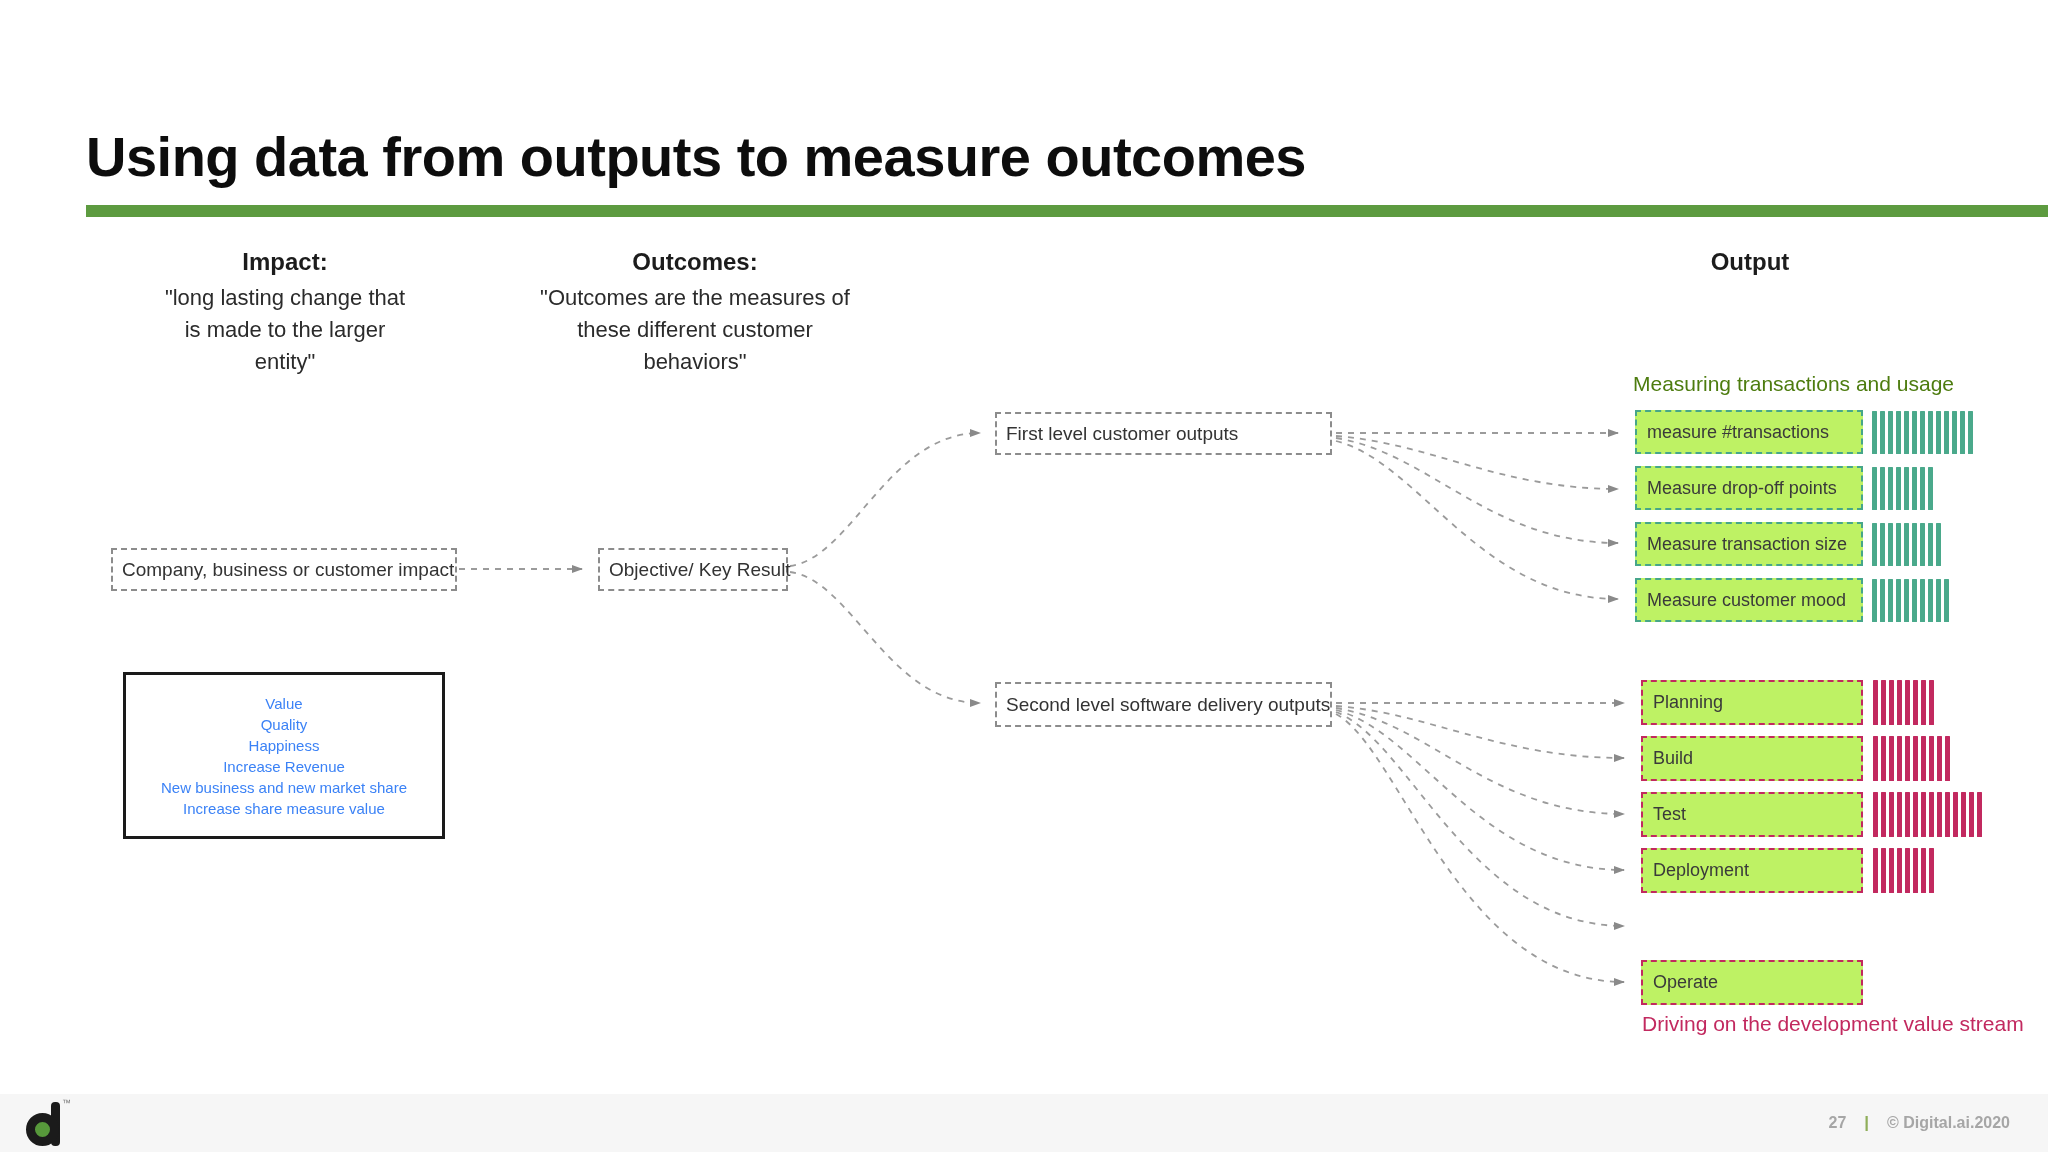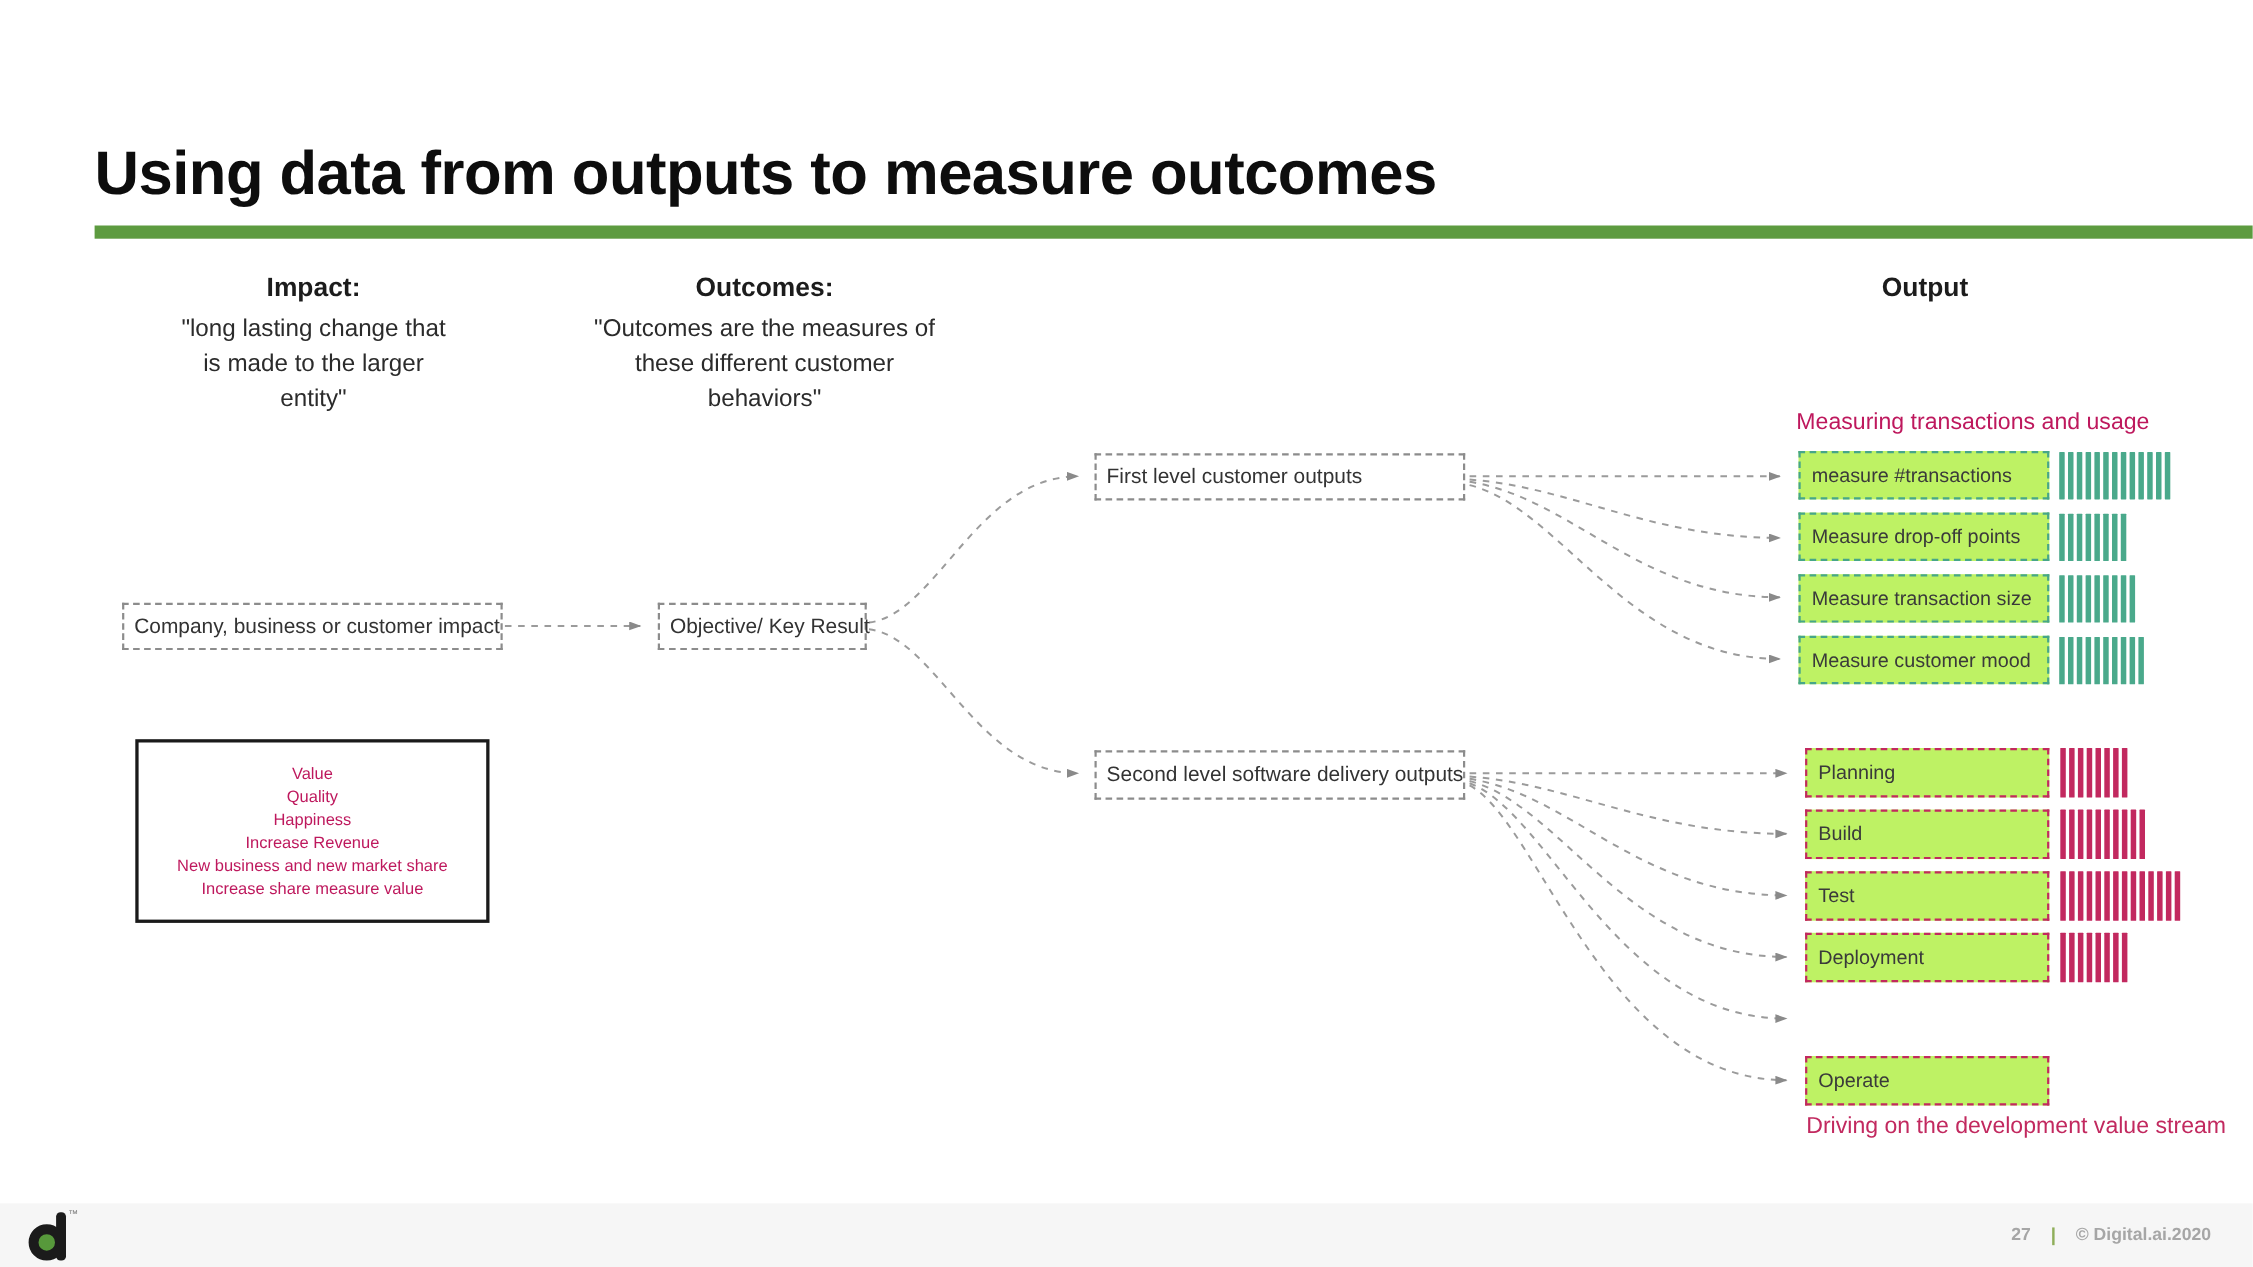--- a/index.html
+++ b/index.html
@@ -28,29 +28,29 @@
     position:absolute;box-sizing:border-box;display:flex;align-items:center;
     padding-left:10px;font-size:18px;color:#3a3a3a;background:#bef264;white-space:nowrap;
   }
   .teal-border{border:2px dashed #46a689;}
   .pink-border{border:2px dashed #c2295f;}
   .bars{position:absolute;display:flex;gap:3px;}
   .bars .bar{width:5px;border-radius:0.5px;}
   .teal-bars .bar{background:#4aa98b;height:43px;}
   .pink-bars .bar{background:#c2295f;height:45px;}
   .caption{position:absolute;font-size:21px;white-space:nowrap;}
-  .caption.teal{color:#be185d;}
+  .caption.teal{color:#4d7c0f;}
   .caption.pink{color:#c2295f;}
   
   .list-box{
     position:absolute;left:123px;top:672px;width:322px;height:167px;
     border:3px solid #1a1a1a;box-sizing:border-box;background:#ffffff;
     display:flex;flex-direction:column;justify-content:center;align-items:center;
   }
-  .list-box .line{font-size:15px;line-height:21px;color:#be185d;text-align:left;}
+  .list-box .line{font-size:15px;line-height:21px;color:#3b82f6;text-align:left;}
   
   #wires{position:absolute;left:0;top:0;width:2048px;height:1152px;pointer-events:none;}
   
   .footer{
     position:absolute;left:0;top:1094px;width:2048px;height:58px;background:#f6f6f6;
     display:flex;align-items:center;
   }
   .footer-right{
     position:absolute;right:38px;top:0;height:58px;display:flex;align-items:center;gap:18px;
     font-size:16px;color:#a6a6a6;font-weight:bold;

